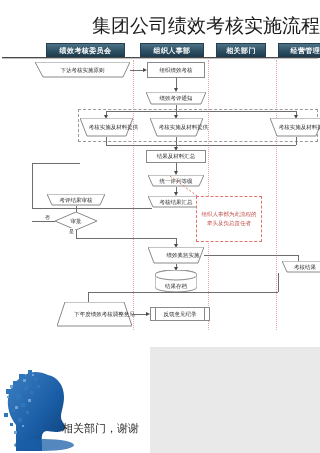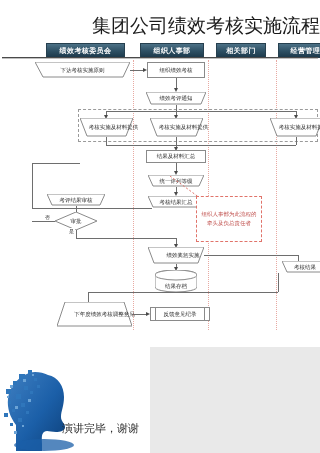--- a/index.html
+++ b/index.html
@@ -315,14 +315,14 @@
       <rect x="11" y="45" width="3" height="3"></rect>
         <rect x="3" y="35" width="2" height="2"></rect>
       <rect x="28" y="13" width="2" height="2"></rect>
         <rect x="24" y="38" width="3" height="3"></rect>
       <rect x="10" y="70" width="3" height="3"></rect>
         <rect x="18" y="64" width="2" height="2"></rect>
     </g>
     <ellipse cx="40" cy="84" rx="30" ry="6" fill="#1b5fa8" opacity="0.75"></ellipse>
   </svg>
 
-  <div id="s2text">演讲完毕，谢谢</div>
+  <div id="s2text">相关部门，谢谢</div>
 </div>
 
 </body></html>

